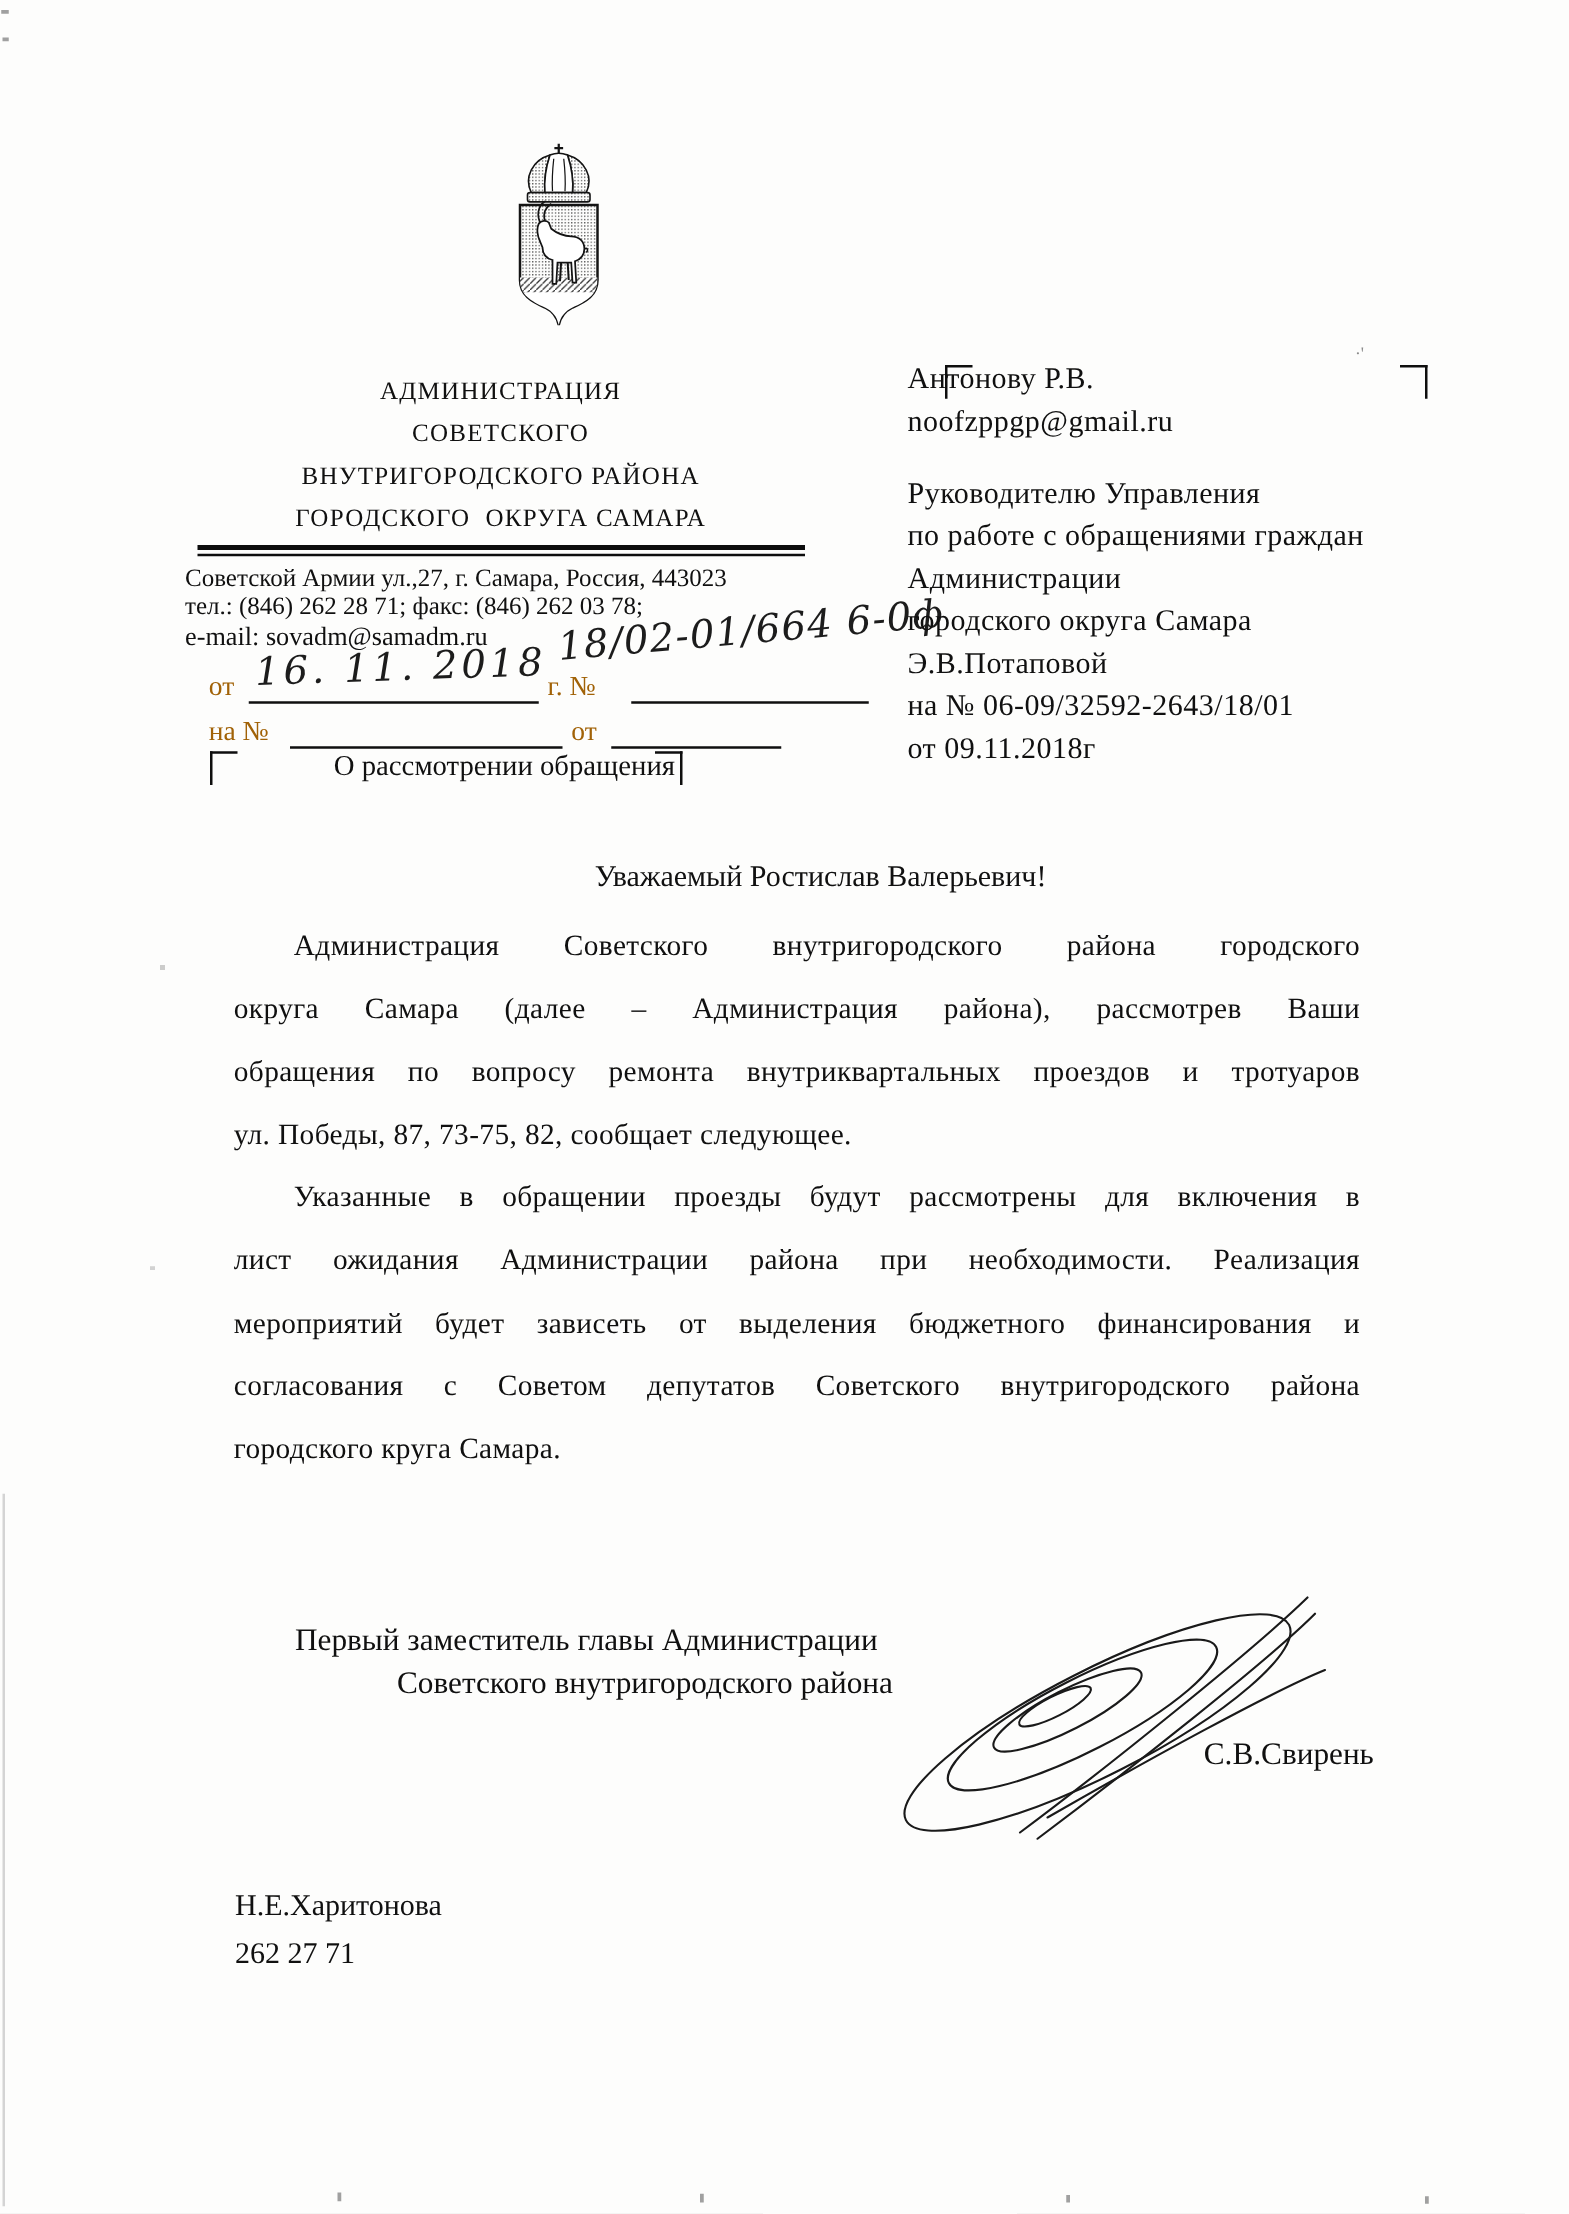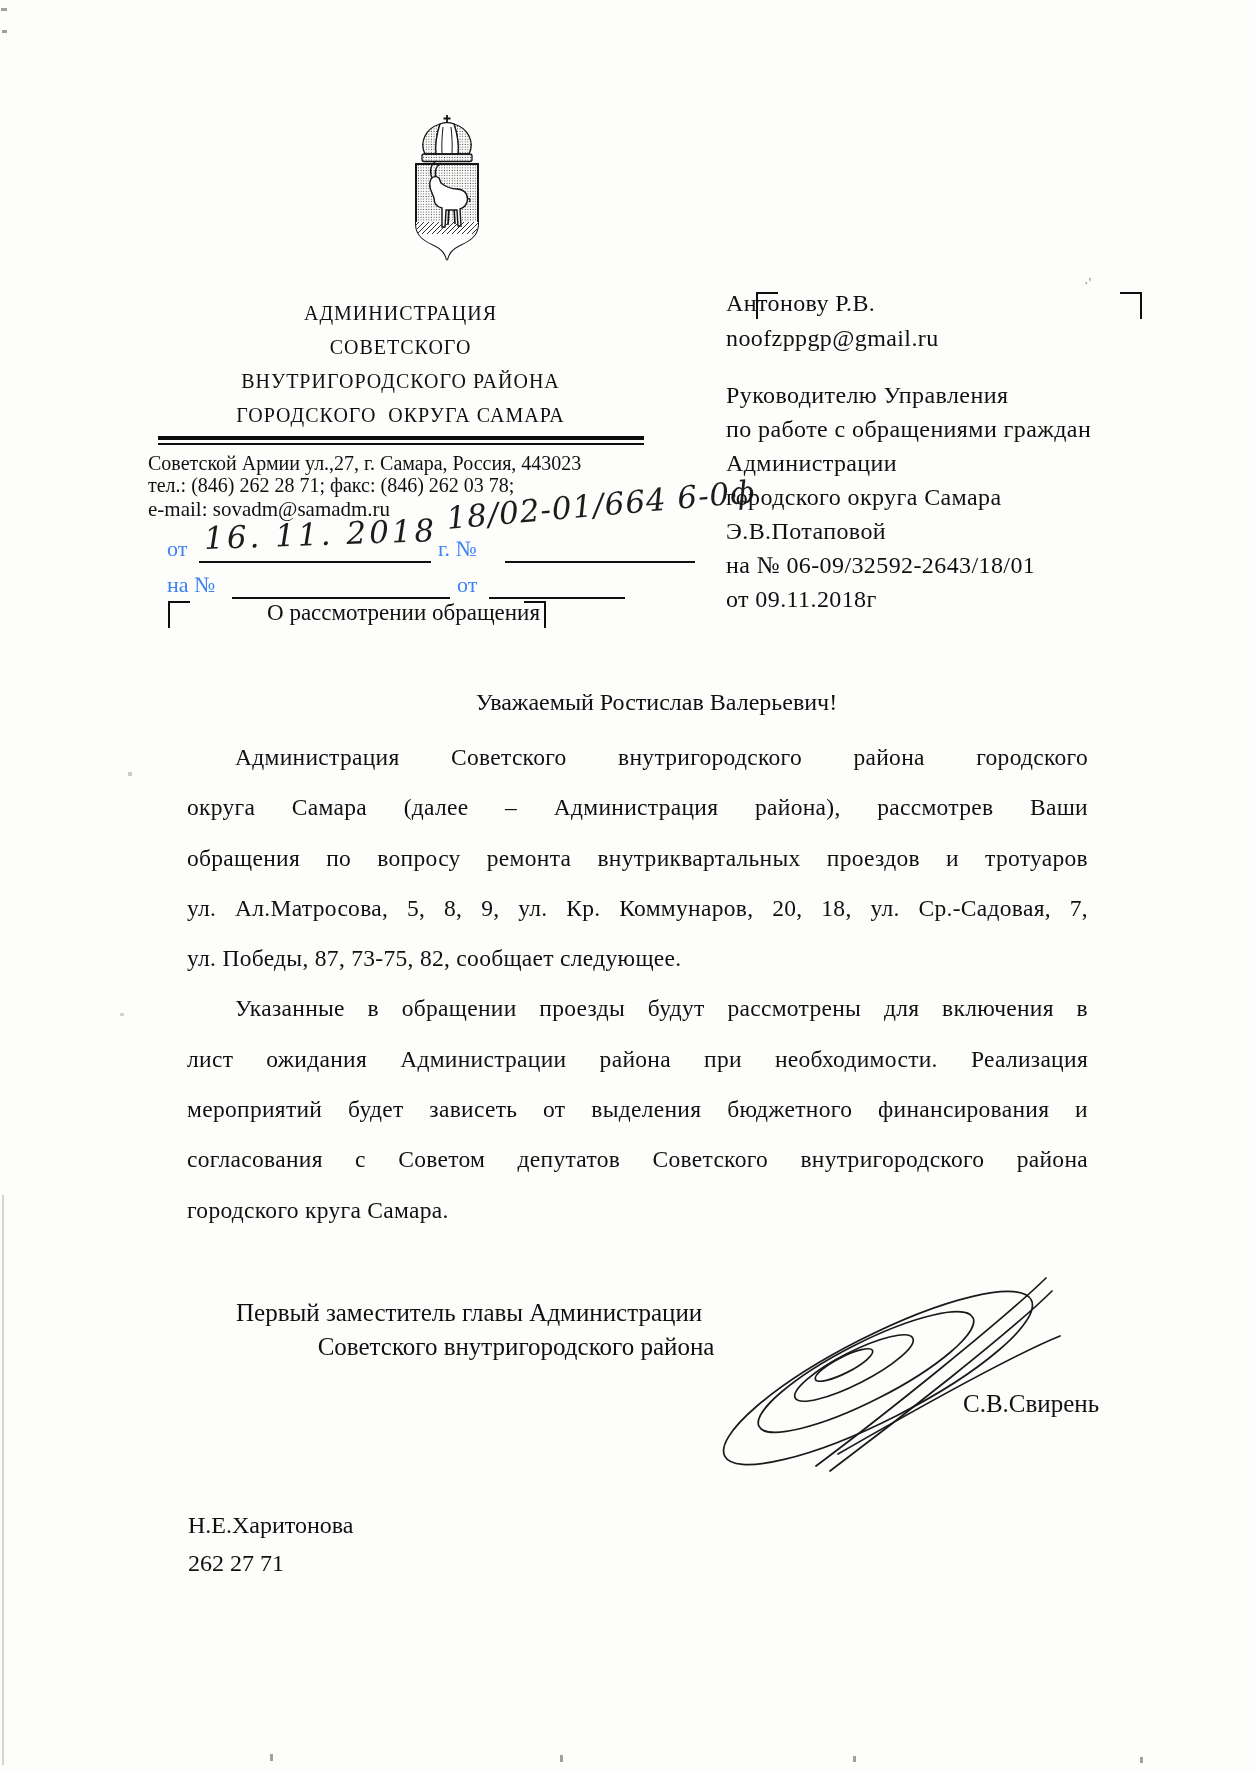--- a/index.html
+++ b/index.html
@@ -12,21 +12,21 @@
   .emblem{position:absolute;left:399px;top:112px;}
   .org-block{position:absolute;left:148px;top:296px;width:505px;text-align:center;}
   .org-line{font-weight:normal;font-size:20px;line-height:34px;letter-spacing:1px;white-space:pre;}
   .rule-wrap{position:absolute;left:158px;top:436px;width:486px;}
   .rule-a{height:4px;background:#0d0d0d;}
   .rule-b{height:2px;background:#0d0d0d;margin-top:3px;}
   .addr-block{position:absolute;left:148px;top:452px;width:505px;text-align:left;}
   .addr-line{font-size:20px;line-height:22px;white-space:pre;}
   .addr-line.email{font-size:21px;line-height:26px;}
   
-  .reg-label{position:absolute;font-size:22px;color:#3b82f6;}
+  .reg-label{position:absolute;font-size:22px;color:#a16207;}
   .blank-line{position:absolute;border-bottom:2px solid #0f0f0f;height:1px;}
   .hand{
     position:absolute;font-family:"DejaVu Serif", serif;font-style:italic;
     color:#1c1c1c;white-space:pre;
   }
   .hand-date{left:204px;top:516px;font-size:31px;letter-spacing:3px;transform:rotate(-2deg);}
   .hand-num{left:448px;top:500px;font-size:31px;letter-spacing:1px;transform:rotate(-5deg);transform-origin:left bottom;}
   
   .crn{position:absolute;width:20px;height:25px;}
   .crn.open{border-top:2px solid #0e0e0e;border-left:2px solid #0e0e0e;}
@@ -156,21 +156,20 @@
       <div class="rcp-line">от 09.11.2018г</div>
     </div>
   </div>
 
   <div class="body-block">
     <div class="salutation">Уважаемый Ростислав Валерьевич!</div>
     <div>
       <div class="jline indent">Администрация Советского внутригородского района городского</div>
       <div class="jline">округа Самара (далее – Администрация района), рассмотрев Ваши</div>
       <div class="jline">обращения по вопросу ремонта внутриквартальных проездов и тротуаров</div>
-      <div class="jline">ул. Ал.Матросова, 5, 8, 9, ул. Кр. Коммунаров, 20, 18, ул. Ср.-Садовая, 7,</div>
       <div class="jline jlast">ул. Победы, 87, 73-75, 82, сообщает следующее.</div>
     </div>
     <div>
       <div class="jline indent">Указанные в обращении проезды будут рассмотрены для включения в</div>
       <div class="jline">лист ожидания Администрации района при необходимости. Реализация</div>
       <div class="jline">мероприятий будет зависеть от выделения бюджетного финансирования и</div>
       <div class="jline">согласования с Советом депутатов Советского внутригородского района</div>
       <div class="jline jlast">городского круга Самара.</div>
     </div>
   </div>

